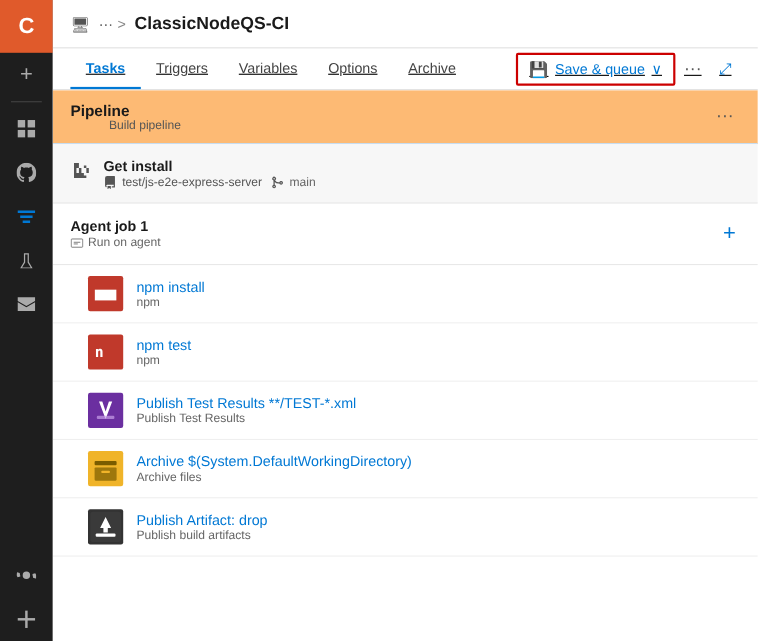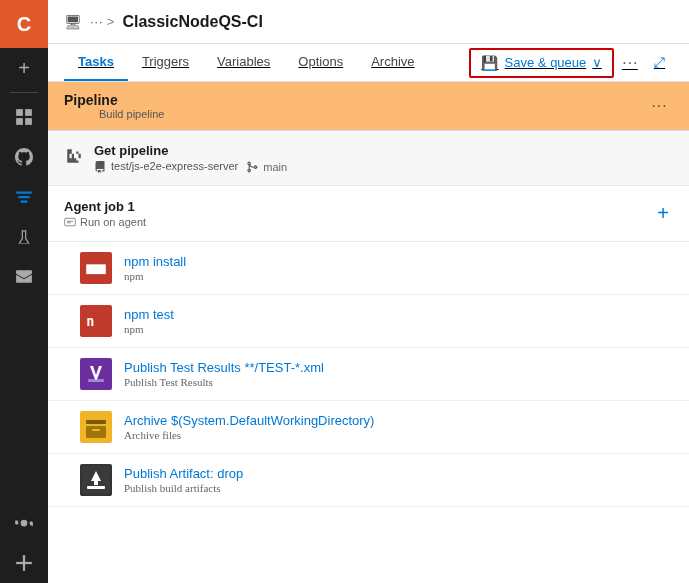--- a/index.html
+++ b/index.html
@@ -273,21 +273,20 @@
     .task-info { flex: 1; }
     .task-title {
       font-size: 13px;
       font-weight: 500;
       color: #0078d4;
     }
     .task-sub {
       font-size: 11px;
       color: #666;
       margin-top: 1px;
-      font-family: Liberation Serif, serif;
     }
   </style>
 </head>
 <body>
 
 <div class="sidebar">
   <div class="sidebar-logo">C</div>
   <div class="sidebar-add">+</div>
   <div class="sidebar-divider"></div>
   <div class="sidebar-icon">
@@ -369,21 +368,21 @@
       <div class="section-more">···</div>
     </div>
 
     <div class="sources-row">
       <div class="sources-icon">
         <svg width="18" height="18" viewBox="0 0 16 16" fill="#555">
             <path d="M2 2h4v4H2zm0 4h2v2H2zm4 0h2v2H6zm-4 2h2v2H2zm4 0h2v2H6zM2 10h8v2H2zm0 2h10v2H2zm10-6h2v2h-2zm-2-2h2v2h-2zm2 4h2v2h-2z"></path>
           </svg>
       </div>
       <div class="sources-info">
-        <div class="sources-title">Get pipeline</div>
+        <div class="sources-title">Get install</div>
         <div class="sources-detail">
           <span class="repo">
             <svg width="12" height="12" viewBox="0 0 16 16" fill="#555" style="vertical-align:middle;margin-right:2px">
                 <path d="M2 2.5A2.5 2.5 0 014.5 0h8.75a.75.75 0 01.75.75v12.5a.75.75 0 01-.75.75h-2.5a.75.75 0 110-1.5h1.75v-2h-8a1 1 0 00-.714 1.7.75.75 0 01-1.072 1.05A2.495 2.495 0 012 11.5v-9zm10.5-1V9h-8c-.356 0-.694.074-1 .208V2.5a1 1 0 011-1h8zM5 12.25v3.25a.25.25 0 00.4.2l1.45-1.087a.25.25 0 01.3 0L8.6 15.7a.25.25 0 00.4-.2v-3.25a.25.25 0 00-.25-.25h-3.5a.25.25 0 00-.25.25z"></path>
               </svg>
             <span>test/js-e2e-express-server</span>
           </span>
           <span class="branch">
             <svg width="12" height="12" viewBox="0 0 16 16" fill="#555" style="vertical-align:middle;margin-right:2px">
                 <path d="M5.45 5.154A4.25 4.25 0 0 0 9.25 7.5h1.378a2.251 2.251 0 1 1 0 1.5H9.25A5.734 5.734 0 0 1 5 7.123v3.505a2.25 2.25 0 1 1-1.5 0V5.372a2.25 2.25 0 1 1 1.95-.218ZM4.25 13.5a.75.75 0 1 0 0-1.5.75.75 0 0 0 0 1.5Zm8.5-4.5a.75.75 0 1 0 0-1.5.75.75 0 0 0 0 1.5ZM5 3.25a.75.75 0 1 0 0 .005V3.25Z"></path>

